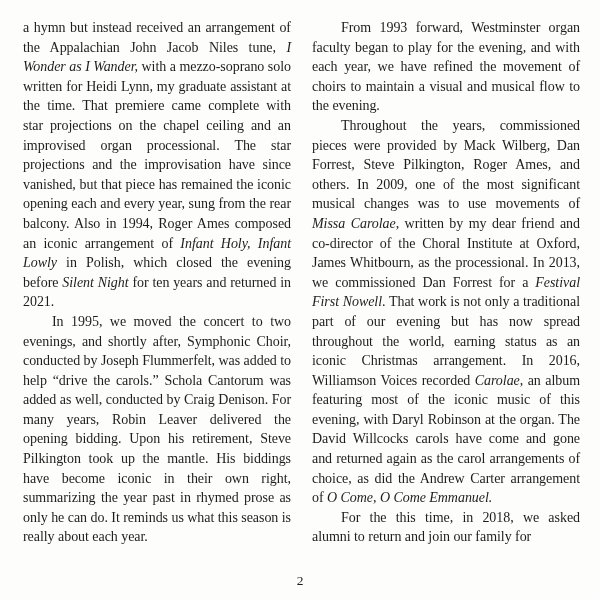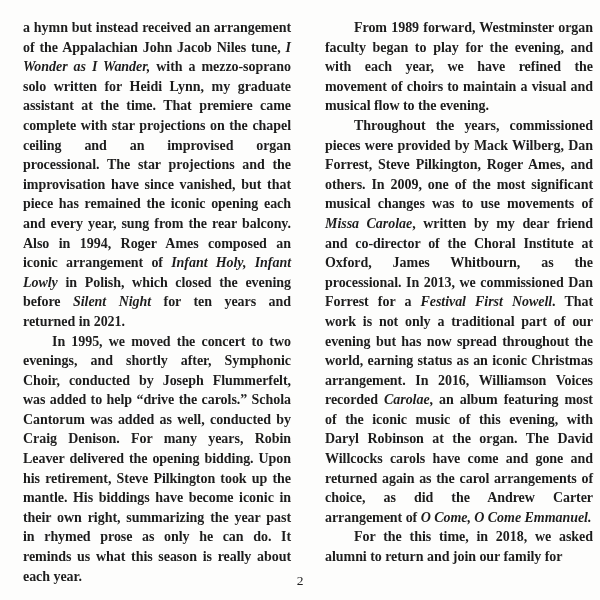--- a/index.html
+++ b/index.html
@@ -16,22 +16,21 @@
     color: #1d1d1d;
     font-family: "Liberation Serif", serif;
     overflow: hidden;
   }
   .cols {
     position: absolute;
     top: 18px;
     left: 23px;
     right: 22px;
     display: flex;
-    gap: 34px;
-    font-weight: bold;
+    gap: 21px;
   }
   .col {
     width: 268px;
     flex: 0 0 268px;
   }
   .para {
     margin: 0;
     font-size: 14px;
     line-height: 19.6px;
     text-align: justify;
@@ -56,19 +55,19 @@
 </head>
 <body>
 
 <div class="page">
   <div class="cols">
     <div class="col">
       <p class="para"><span>a hymn but instead received an arrangement of the Appalachian John Jacob Niles tune, </span><em>I Wonder as I Wander,</em><span> with a mezzo-soprano solo written for Heidi Lynn, my graduate assistant at the time. That premiere came complete with star projections on the chapel ceiling and an improvised organ processional. The star projections and the improvisation have since vanished, but that piece has remained the iconic opening each and every year, sung from the rear balcony. Also in 1994, Roger Ames composed an iconic arrangement of </span><em>Infant Holy, Infant Lowly</em><span> in Polish, which closed the evening before </span><em>Silent Night</em><span> for ten years and returned in 2021.</span></p>
       <p class="para indent"><span>In 1995, we moved the concert to two evenings, and shortly after, Symphonic Choir, conducted by Joseph Flummerfelt, was added to help “drive the carols.” Schola Cantorum was added as well, conducted by Craig Denison. For many years, Robin Leaver delivered the opening bidding. Upon his retirement, Steve Pilkington took up the mantle. His biddings have become iconic in their own right, summarizing the year past in rhymed prose as only he can do. It reminds us what this season is really about each year.</span></p>
     </div>
     <div class="col">
-      <p class="para indent"><span>From 1989 forward, Westminster organ faculty began to play for the evening, and with each year, we have refined the movement of choirs to maintain a visual and musical flow to the evening.</span></p>
+      <p class="para indent"><span>From 1993 forward, Westminster organ faculty began to play for the evening, and with each year, we have refined the movement of choirs to maintain a visual and musical flow to the evening.</span></p>
       <p class="para indent"><span>Throughout the years, commissioned pieces were provided by Mack Wilberg, Dan Forrest, Steve Pilkington, Roger Ames, and others. In 2009, one of the most significant musical changes was to use movements of </span><em>Missa Carolae</em><span>, written by my dear friend and co-director of the Choral Institute at Oxford, James Whitbourn, as the processional. In 2013, we commissioned Dan Forrest for a </span><em>Festival First Nowell</em><span>. That work is not only a traditional part of our evening but has now spread throughout the world, earning status as an iconic Christmas arrangement. In 2016, Williamson Voices recorded </span><em>Carolae</em><span>, an album featuring most of the iconic music of this evening, with Daryl Robinson at the organ. The David Willcocks carols have come and gone and returned again as the carol arrangements of choice, as did the Andrew Carter arrangement of </span><em>O Come, O Come Emmanuel.</em></p>
       <p class="para indent"><span>For the this time, in 2018, we asked alumni to return and join our family for</span></p>
     </div>
   </div>
   <div class="pagenum">2</div>
 </div>
 
 </body></html>

